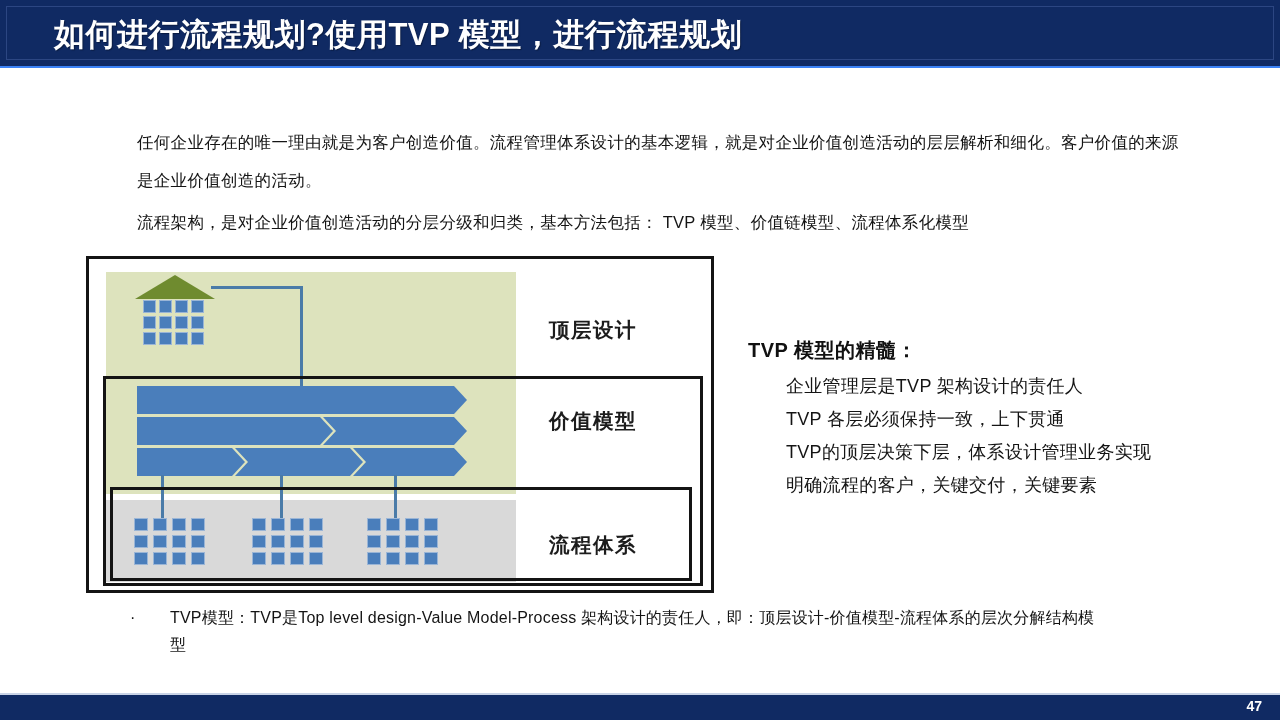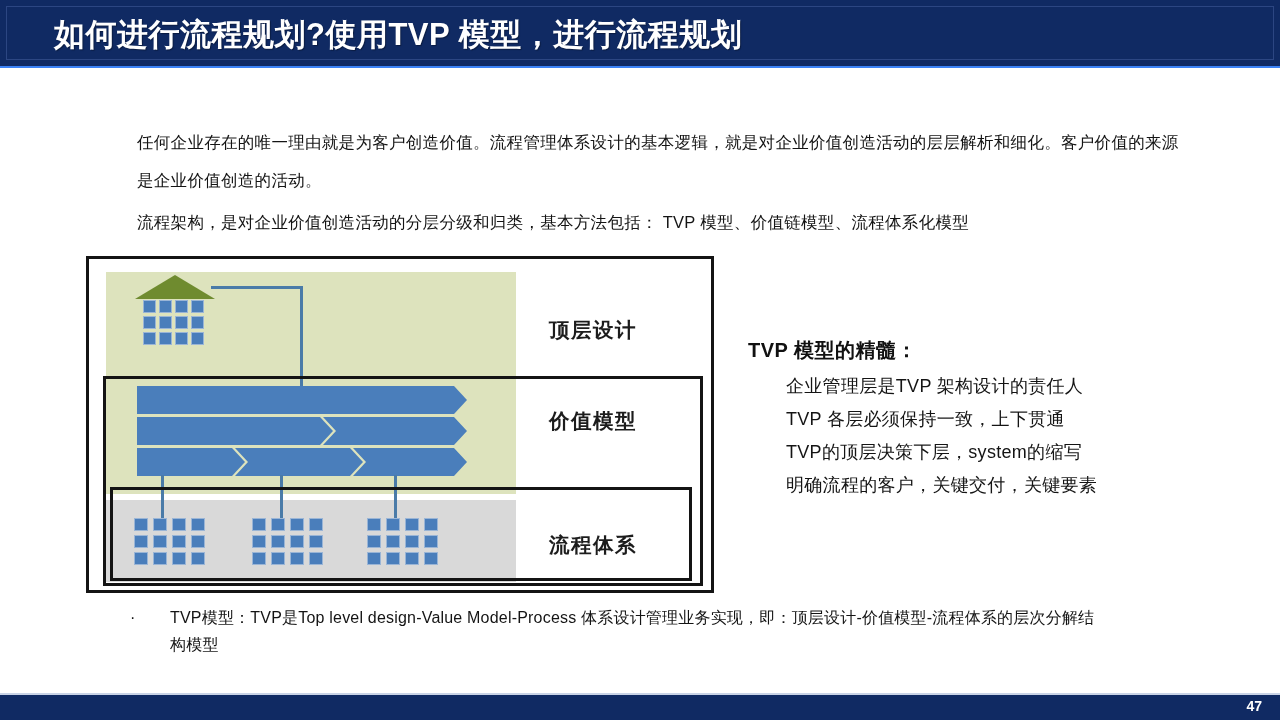--- a/index.html
+++ b/index.html
@@ -388,24 +388,24 @@
 
   <div class="layer-label" id="label-top">顶层设计</div>
   <div class="layer-label" id="label-mid">价值模型</div>
   <div class="layer-label" id="label-proc">流程体系</div>
 </div>
 
 <div class="tvp-block">
   <div class="tvp-heading">TVP 模型的精髓：</div>
   <div class="tvp-line">企业管理层是TVP 架构设计的责任人</div>
   <div class="tvp-line">TVP 各层必须保持一致，上下贯通</div>
-  <div class="tvp-line">TVP的顶层决策下层，system的缩写</div>
+  <div class="tvp-line">TVP的顶层决策下层，体系设计管理业务实现</div>
   <div class="tvp-line">明确流程的客户，关键交付，关键要素</div>
 </div>
 
 <div class="caption">
   <span class="bullet">·</span>
-  <span class="ctext">TVP模型：TVP是Top level design-Value Model-Process 体系设计管理业务实现，即：顶层设计-价值模型-流程体系的层次分解结构模型</span>
+  <span class="ctext">TVP模型：TVP是Top level design-Value Model-Process 架构设计的责任人，即：顶层设计-价值模型-流程体系的层次分解结构模型</span>
 </div>
 
 <div class="footer-bar">
   <div class="page-num">47</div>
 </div>
 
 </body></html>

